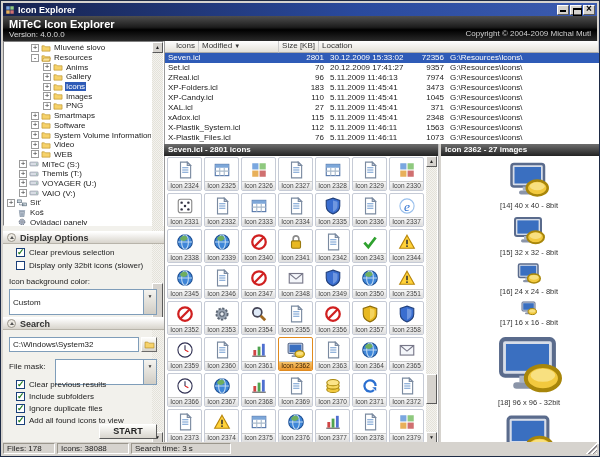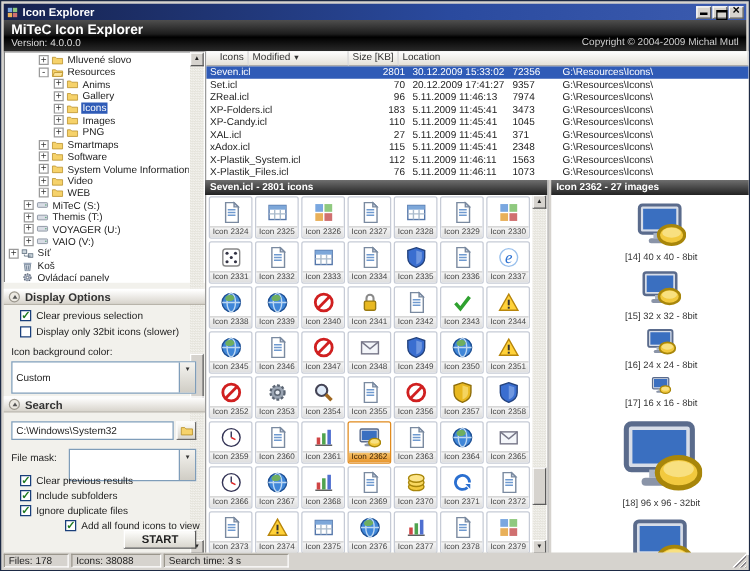--- a/index.html
+++ b/index.html
@@ -68,21 +68,21 @@
     text-align:center;line-height:13px;font-family:"Liberation Sans",sans-serif}
   
   .filelist{position:absolute;left:163px;top:40px;width:435px;height:103px;background:#fff;overflow:hidden;
     border-left:1px solid #9a9a9a}
   .flhead{display:flex;height:12px}
   .flh{background:linear-gradient(#fefefe,#e4e1d9);border-right:1px solid #ccc;border-bottom:1px solid #aaa;
     font-size:8px;color:#333;padding:0 3px;white-space:nowrap;overflow:hidden}
   .flrow{display:flex;height:10px;font-size:8px;color:#222}
   .flrow.sel{background:#2f5bb7;color:#fff}
   .flc{padding:0 3px;white-space:nowrap;overflow:hidden}
-  .c0{width:128px}.c1{width:34px;text-align:right}.c2{width:80px}.c3{width:40px;text-align:left}.c4{flex:1}
+  .c0{width:128px}.c1{width:34px;text-align:right}.c2{width:80px}.c3{width:40px;text-align:right}.c4{flex:1}
   .sortglyph{font-size:6px;margin-left:2px}
   
   .phdr{position:absolute;height:12px;background:linear-gradient(180deg,#6e6e6e,#222);color:#fff;
     font-size:8px;font-weight:bold;line-height:12px;padding:0 4px;white-space:nowrap;overflow:hidden}
   
   .gridpanel{position:absolute;left:163px;top:155px;width:274px;height:288px;background:#fff;overflow:hidden;
     border-left:1px solid #9a9a9a;padding:1px}
   .gridcells{position:absolute;left:1px;top:0;width:262px;height:288px;display:flex;flex-wrap:wrap;align-content:flex-start}
   .cell{width:35px;height:34px;margin:1px;border:1px solid #c6cbd6;border-radius:2px;background:#fff;
     display:flex;flex-direction:column;overflow:hidden}
@@ -486,21 +486,21 @@
           <span>Clear previous results</span>
         </div>
         <div class="cbrow" style="top: 351px;">
           <span class="cb checked"></span>
           <span>Include subfolders</span>
         </div>
         <div class="cbrow" style="top: 363px;">
           <span class="cb checked"></span>
           <span>Ignore duplicate files</span>
         </div>
-        <div class="cbrow" style="top: 375px; margin-left: 36px;">
+        <div class="cbrow" style="top: 375px;">
           <span class="cb checked"></span>
           <span>Add all found icons to view</span>
         </div>
       </div>
     <div class="startbtn" style="left:96px;top:383px">START</div>
   </div>
 
   <div class="filelist">
     <div class="flhead" id="flhead">
         <div class="flh c1">Icons</div>

